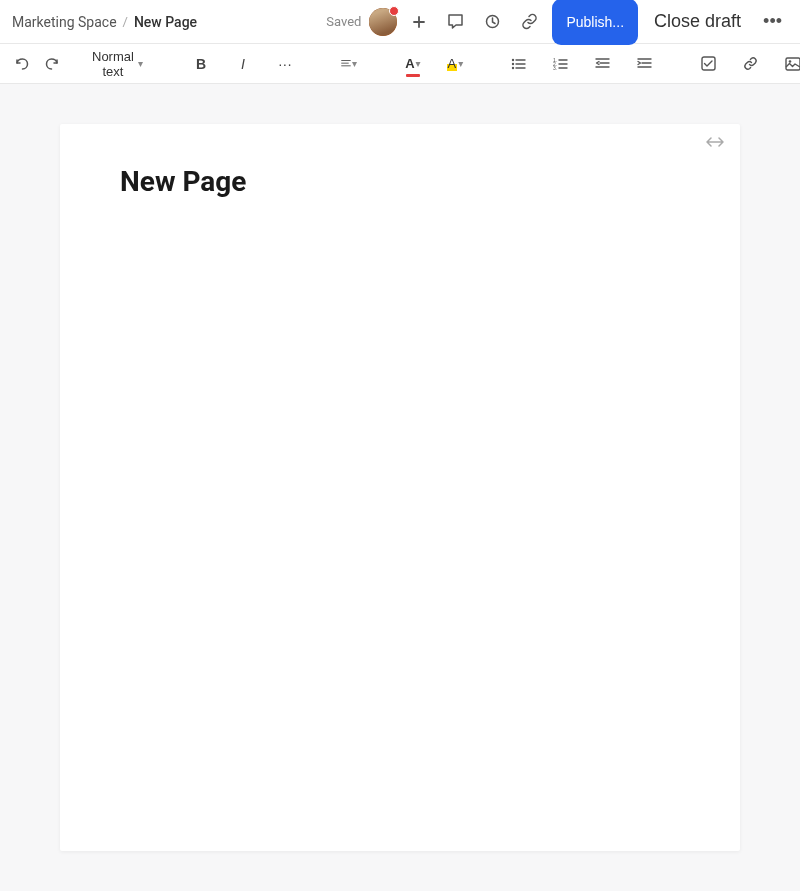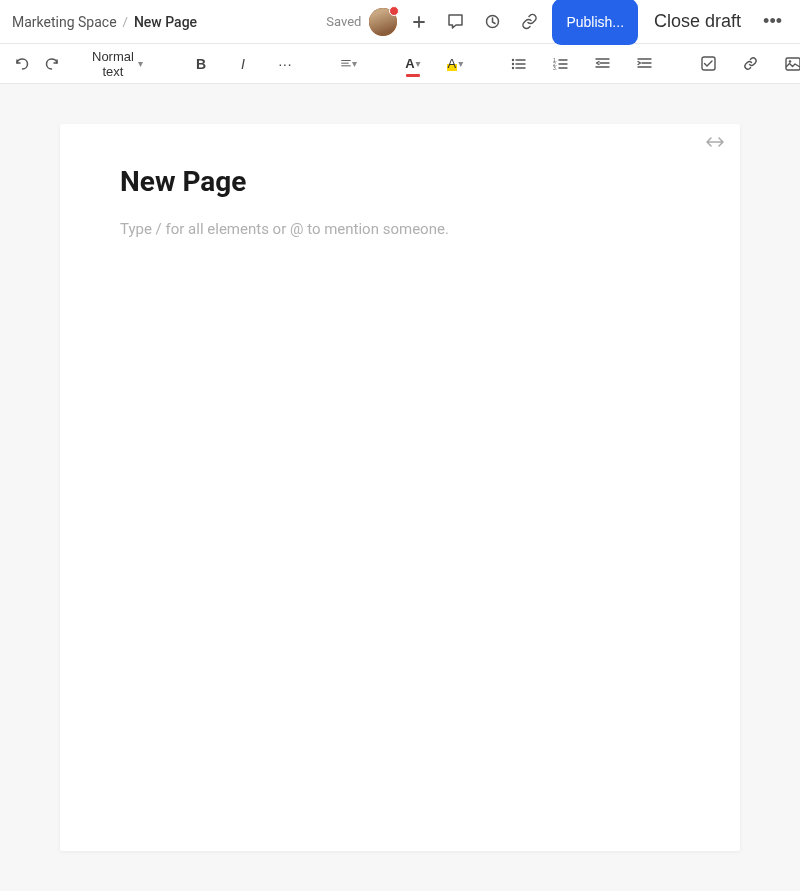--- a/index.html
+++ b/index.html
@@ -439,15 +439,14 @@
 </div>
 
 <div class="editor-area">
   <div class="editor-content">
     <div class="expand-icon">
       <svg width="18" height="12" viewBox="0 0 18 12" fill="none">
         <path d="M1 6h16M1 6l4-4M1 6l4 4M17 6l-4-4M17 6l-4 4" stroke="#aaa" stroke-width="1.5" stroke-linecap="round" stroke-linejoin="round"></path>
       </svg>
     </div>
     <div class="page-title" contenteditable="true" style="">New Page</div>
-    <div class="editor-placeholder">Type / for all elements or @ to mention someone.</div>
   </div>
 </div>
 
 </body></html>

